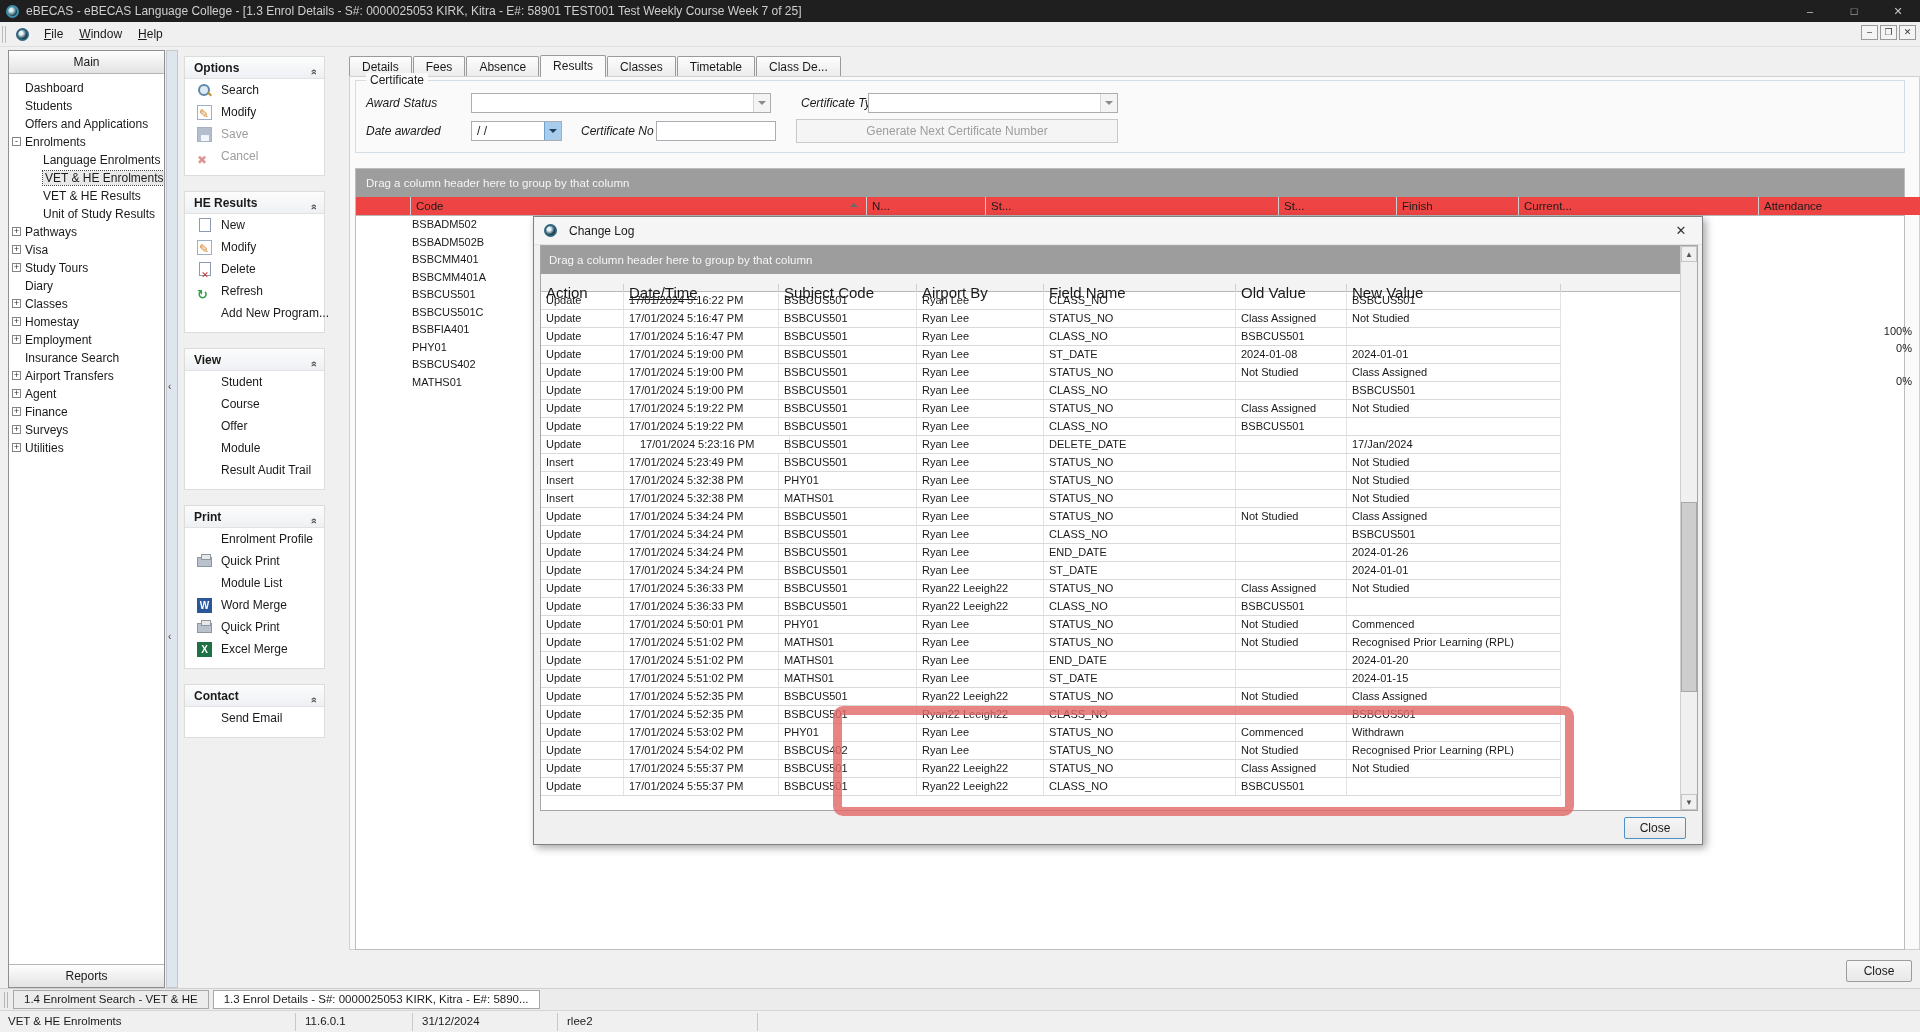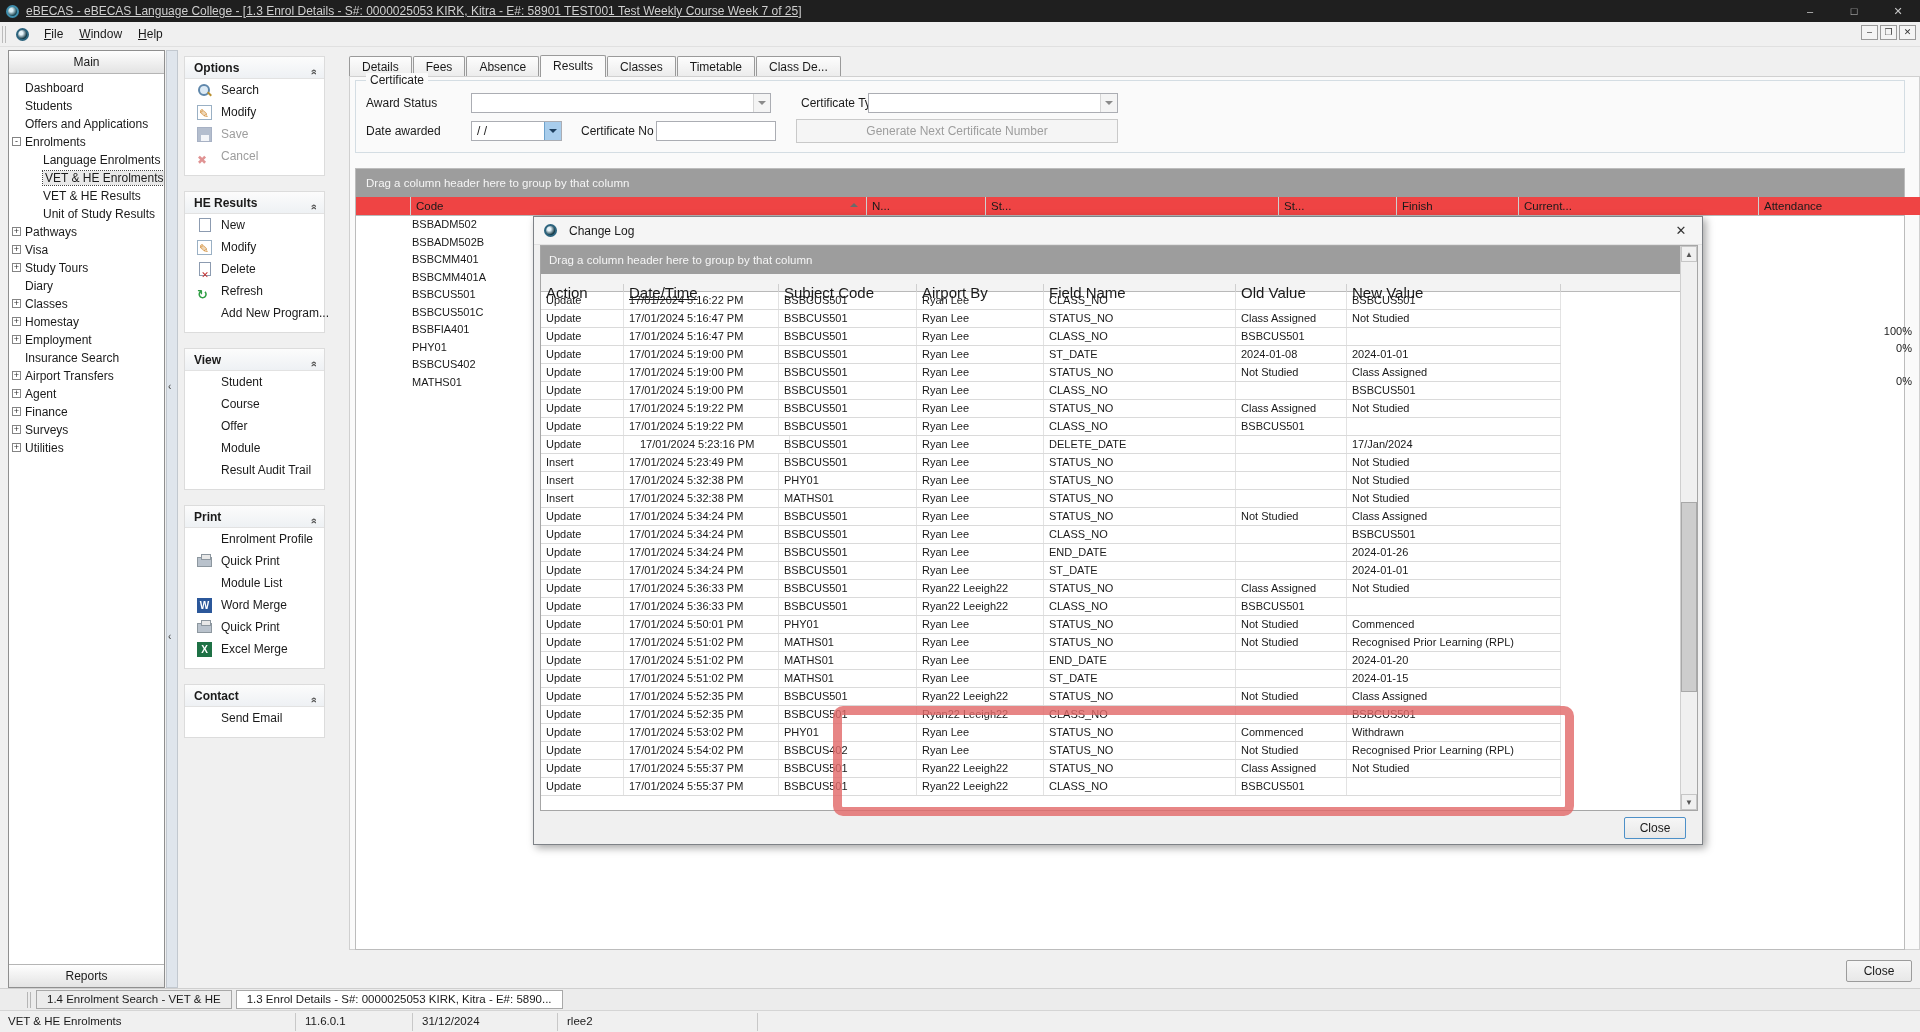--- a/index.html
+++ b/index.html
@@ -2,21 +2,21 @@
 <html><head>
 <meta charset="utf-8">
 <style>
   * { margin:0; padding:0; box-sizing:border-box; }
   html,body { width:1920px; height:1032px; overflow:hidden; background:#f0f0f0;
     font-family:"Liberation Sans","DejaVu Sans",sans-serif; font-size:12px; color:#1a1a1a; }
   .screen { position:relative; width:1920px; height:1032px; background:#f0f0f0; }
 
   
   .titlebar { position:absolute; left:0; top:0; width:1920px; height:22px; background:#1f1f1f;
-    display:flex; align-items:center; color:#cfcfcf; font-size:12px;text-decoration:underline; }
+    display:flex; align-items:center; color:#cfcfcf; font-size:12px; }
   .app-icon { width:13px; height:13px; border-radius:50%; border:2px solid #3f8fae;
     background:radial-gradient(circle at 35% 35%, #d8eef5 20%, #16424f 70%); margin:0 7px 0 6px; flex:0 0 auto; }
   .win-controls { position:absolute; right:0; top:0; height:22px; display:flex; }
   .win-controls span { width:44px; text-align:center; line-height:22px; font-size:11px; color:#c8c8c8; }
 
   
   .menubar { position:absolute; left:0; top:22px; width:1920px; height:25px; background:#f0f0f0;
     border-bottom:1px solid #e0e0e0; display:flex; align-items:center; }
   .menu-grip { width:4px; height:17px; border-left:1px solid #bbb; border-right:1px solid #bbb; margin:0 4px 0 2px; }
   .menubar .app-icon { border-color:#2c647e; background:radial-gradient(circle at 35% 35%, #e7f4fa 20%, #123744 70%); }
@@ -75,21 +75,21 @@
   
   .page { position:absolute; left:349px; top:76px; width:1571px; height:874px; background:#fafafa;
     border:1px solid #d0d0d0; }
   .tabstrip { position:absolute; left:349px; top:56px; height:21px; display:flex; }
   .tab { padding:2px 12px; height:20px; line-height:17px; background:linear-gradient(#fdfdfd,#ececec);
     border:1px solid #9a9a9a; border-bottom:none; margin-right:1px; border-radius:2px 2px 0 0; }
   .tab.active { background:#fafafa; height:22px; margin-top:-1px; position:relative; z-index:2; }
 
   .fieldset { position:absolute; left:355px; top:80px; width:1550px; height:73px; border:1px solid #d4dde3; }
   .fieldset .legend { position:absolute; left:10px; top:-8px; background:#fafafa; padding:0 4px; }
-  .flabel { position:absolute; height:20px; line-height:20px; }
+  .flabel { position:absolute; height:20px; line-height:20px;font-style:italic; }
   .combo { position:absolute; height:20px; background:#fff; border:1px solid #abadb3; }
   .combo .arrow { position:absolute; right:0; top:0; width:17px; height:18px; background:#f4f4f4;
     border-left:1px solid #d5d5d5; text-align:center; }
   .combo .arrow::after { content:""; display:inline-block; margin-top:7px; border:4px solid transparent; border-top-color:#8a8a8a; }
   .combo.date .arrow { background:#a8cdec; border-left:1px solid #6da2cc; }
   .combo.date .arrow::after { border-top-color:#1d3f5e; }
   .combo.date .val { padding-left:5px; line-height:18px; }
   .textbox { position:absolute; height:20px; background:#fff; border:1px solid #abadb3; }
   .btn-disabled { position:absolute; background:#f5f5f5; border:1px solid #c9c9c9; color:#9d9d9d;
     text-align:center; }
@@ -137,21 +137,21 @@
     border:1px solid #a8a8a8; }
   .dlg-footer-btn { position:absolute; left:1090px; top:600px; width:62px; height:22px; line-height:20px;
     border:1px solid #4d90c8; }
 
   
   .annotation { position:absolute; left:833px; top:706px; width:741px; height:110px; border:9px solid rgba(226,106,106,.82);
     border-radius:10px; z-index:20; }
 
   
   .taskbar { position:absolute; left:0; top:988px; width:1920px; height:22px; background:#ececec;
-    border-top:1px solid #cfcfcf; display:flex; align-items:center;padding-left:23px; }
+    border-top:1px solid #cfcfcf; display:flex; align-items:center; }
   .tb-grip { width:4px; height:16px; border-left:1px solid #b5b5b5; border-right:1px solid #b5b5b5; margin:0 5px 0 4px; }
   .tb-tab { height:19px; line-height:17px; padding:0 10px; border:1px solid #a8a8a8; background:#ececec;
     margin-right:4px; font-size:11.5px; white-space:nowrap; }
   .tb-tab.active { background:#fff; }
   .statusbar { position:absolute; left:0; top:1010px; width:1920px; height:22px; background:#f0f0f0;
     border-top:1px solid #d5d5d5; font-size:11.5px; }
   .sb-field { position:absolute; top:0; height:22px; line-height:21px; }
   .sb-div { position:absolute; top:2px; width:1px; height:18px; background:#c8c8c8; }
 </style>
 </head>

